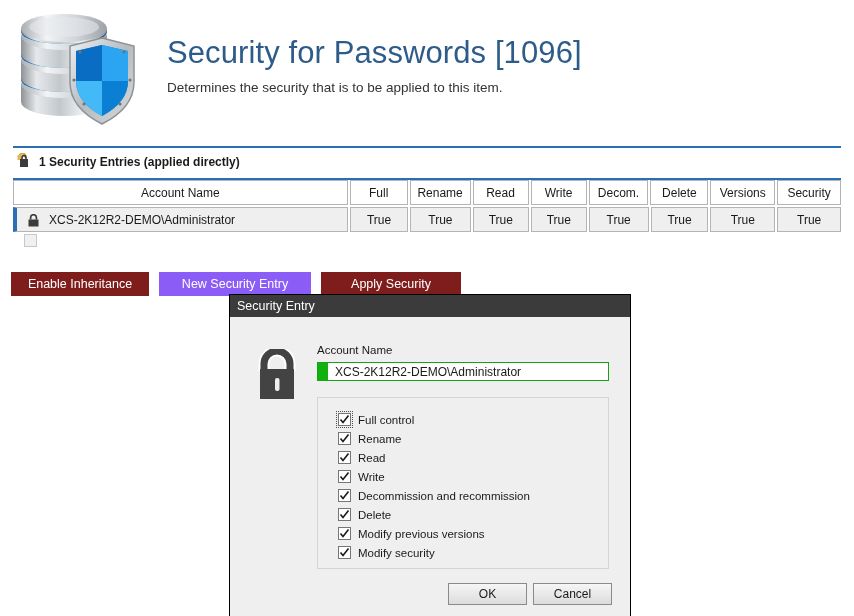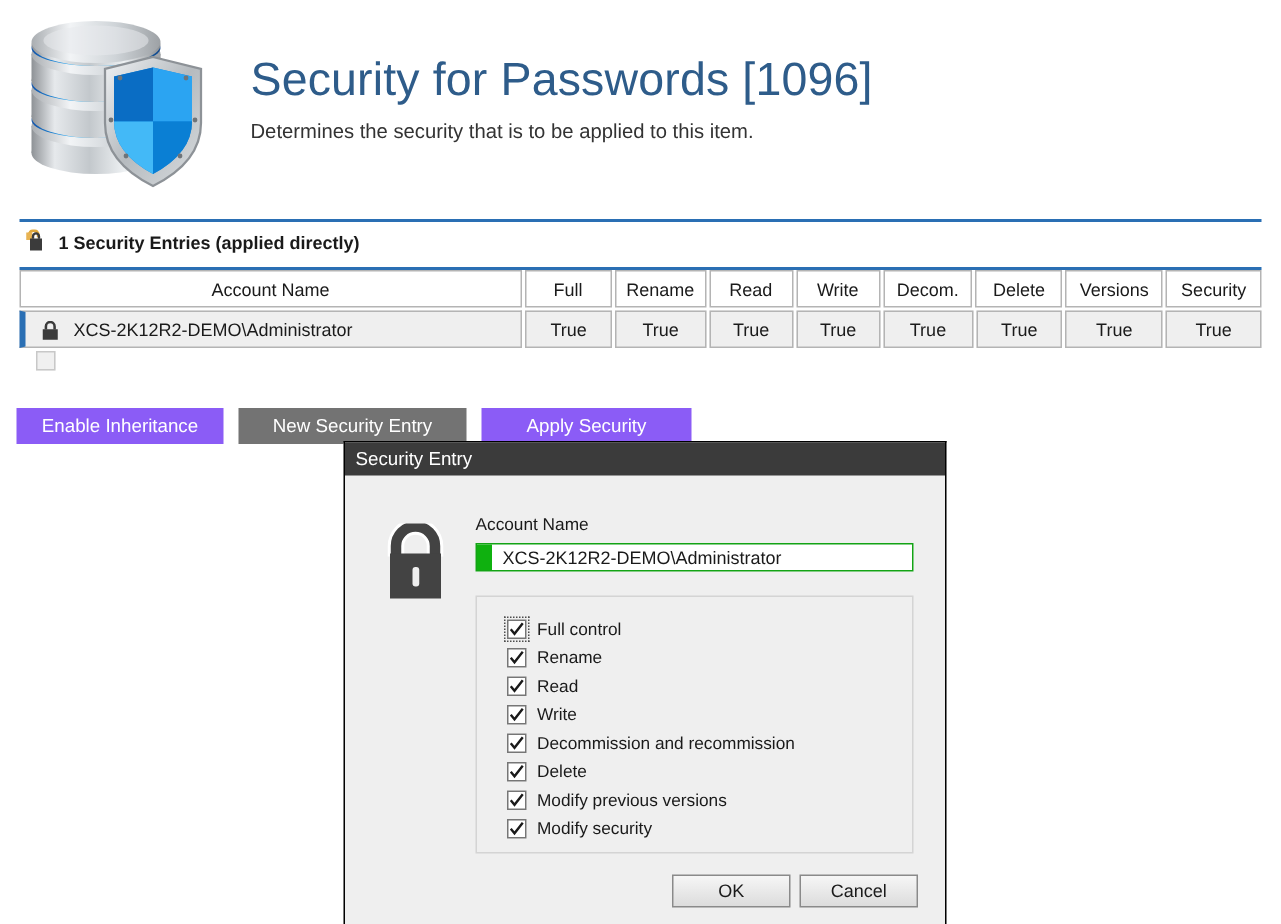--- a/index.html
+++ b/index.html
@@ -72,22 +72,22 @@
 
   
   .actions{position:absolute;left:11px;top:272px;display:flex;}
   .btn{
     height:24px;box-sizing:border-box;
     display:flex;align-items:center;justify-content:center;
     color:#ffffff;font-size:12.5px;border:none;
     font-family:"Liberation Sans", sans-serif;
     cursor:pointer;
   }
-  .btn-blue{background:#8b5cf6;}
-  .btn-red{background:#737373;}
+  .btn-blue{background:#7f1d1d;}
+  .btn-red{background:#8b5cf6;}
   .btn-w1{width:138px;}
   .btn-w2{width:152px;margin-left:10px;}
   .btn-w3{width:140px;margin-left:10px;}
 
   
   .dialog{
     position:absolute;left:229px;top:294px;width:402px;height:322px;
     background:#efefef;
     border:1px solid #000000;
     border-bottom:none;

